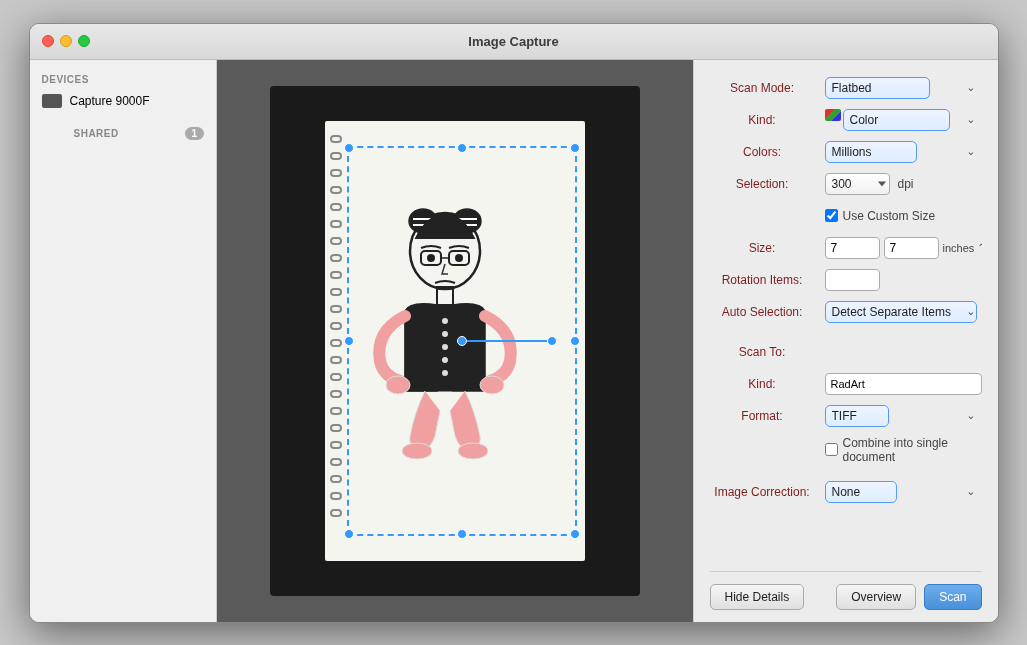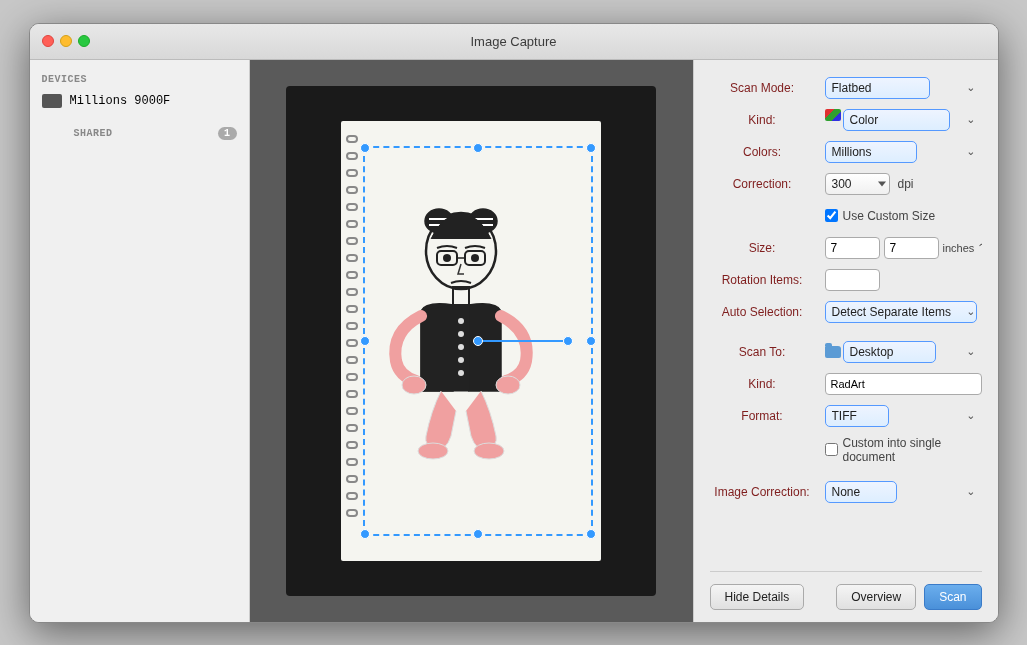--- a/index.html
+++ b/index.html
@@ -46,34 +46,33 @@
       height: 12px;
       border-radius: 50%;
       cursor: pointer;
     }
     .tl-close { background: #ff5f57; border: 1px solid #e0443e; }
     .tl-min { background: #febc2e; border: 1px solid #d4a017; }
     .tl-max { background: #28c840; border: 1px solid #1aab29; }
     .title {
       font-size: 13px;
       color: #3c3c3c;
-      font-weight: 400;
+      font-weight: 700;
     }
     .main-content {
       display: flex;
       flex: 1;
       overflow: hidden;
     }
     .sidebar {
-      width: 220px;
+      width: 187px;
       background: #f0f0f0;
       border-right: 1px solid #ccc;
       flex-shrink: 0;
       padding-top: 10px;
-      font-family: Liberation Mono, monospace;
     }
     .sidebar-section-title {
       font-size: 10px;
       font-weight: 700;
       color: #888;
       padding: 4px 12px;
       letter-spacing: 0.5px;
       text-transform: uppercase;
       display: flex;
       justify-content: space-between;
@@ -310,21 +309,21 @@
   </div>
 
   <div class="main-content">
 
     <div class="sidebar">
       <div class="sidebar-section-title">
         <span>DEVICES</span>
       </div>
       <div class="device-item">
         <div style="width:20px;height:14px;background:#555;border-radius:2px;position:relative;flex-shrink:0;"></div>
-        <span>Millions 9000F</span>
+        <span>Capture 9000F</span>
       </div>
       <div style="margin-top:10px;padding-left:32px;">
         <div class="sidebar-section-title">
           <span>SHARED</span>
           <span class="badge">1</span>
         </div>
       </div>
     </div>
 
     <div class="scan-preview">
@@ -471,21 +470,21 @@
               <select class="dropdown dropdown-blue">
                 <option>Millions</option>
                 <option>Thousands</option>
                 <option>256</option>
               </select>
             </div>
           </div>
         </div>
 
         <div class="setting-row">
-          <span class="setting-label">Correction:</span>
+          <span class="setting-label">Selection:</span>
           <div class="setting-control" style="gap:4px;">
             <div class="res-dropdown-wrapper">
               <select class="res-dropdown">
                 <option>300</option>
                 <option>150</option>
                 <option>600</option>
                 <option>1200</option>
               </select>
             </div>
             <span class="dpi-label">dpi</span>
@@ -530,32 +529,20 @@
                 <option>None</option>
               </select>
             </div>
           </div>
         </div>
 
         <div style="height:8px;"></div>
 
         <div class="setting-row">
           <span class="setting-label">Scan To:</span>
-          <div class="setting-control">
-            <div class="dropdown-wrapper" style="display:flex;align-items:center;">
-              <div class="folder-icon"></div>
-              <div style="position:relative;flex:1;">
-                <select class="dropdown dropdown-blue">
-                  <option>Desktop</option>
-                  <option>Documents</option>
-                  <option>Pictures</option>
-                </select>
-              </div>
-            </div>
-          </div>
         </div>
 
         <div class="setting-row">
           <span class="setting-label">Kind:</span>
           <div class="setting-control">
             <input type="text" style="flex: 1 1 0%; height: 22px; border: 1px solid rgb(170, 170, 170); border-radius: 4px; padding: 0px 5px; font-size: 11px; background: white;" value="RadArt">
           </div>
         </div>
 
         <div class="setting-row">
@@ -570,21 +557,21 @@
               </select>
             </div>
           </div>
         </div>
 
         <div class="setting-row">
           <span class="setting-label"></span>
           <div class="setting-control">
             <div class="checkbox-row">
               <input type="checkbox" style="">
-              <span>Custom into single document</span>
+              <span>Combine into single document</span>
             </div>
           </div>
         </div>
 
         <div style="height:8px;"></div>
 
         <div class="setting-row">
           <span class="setting-label">Image Correction:</span>
           <div class="setting-control">
             <div class="dropdown-wrapper">

